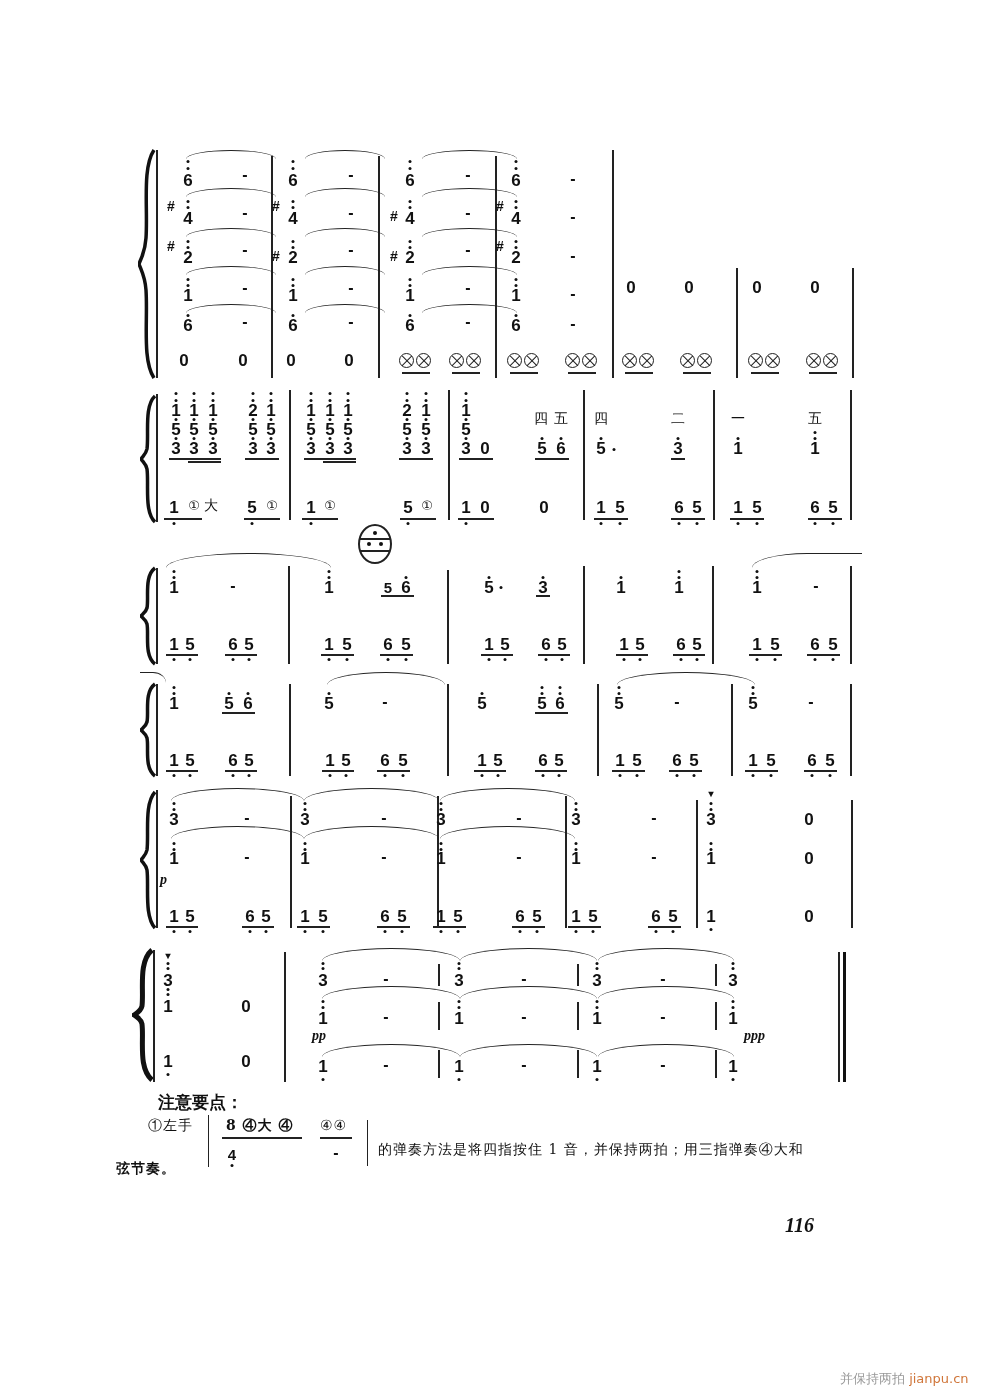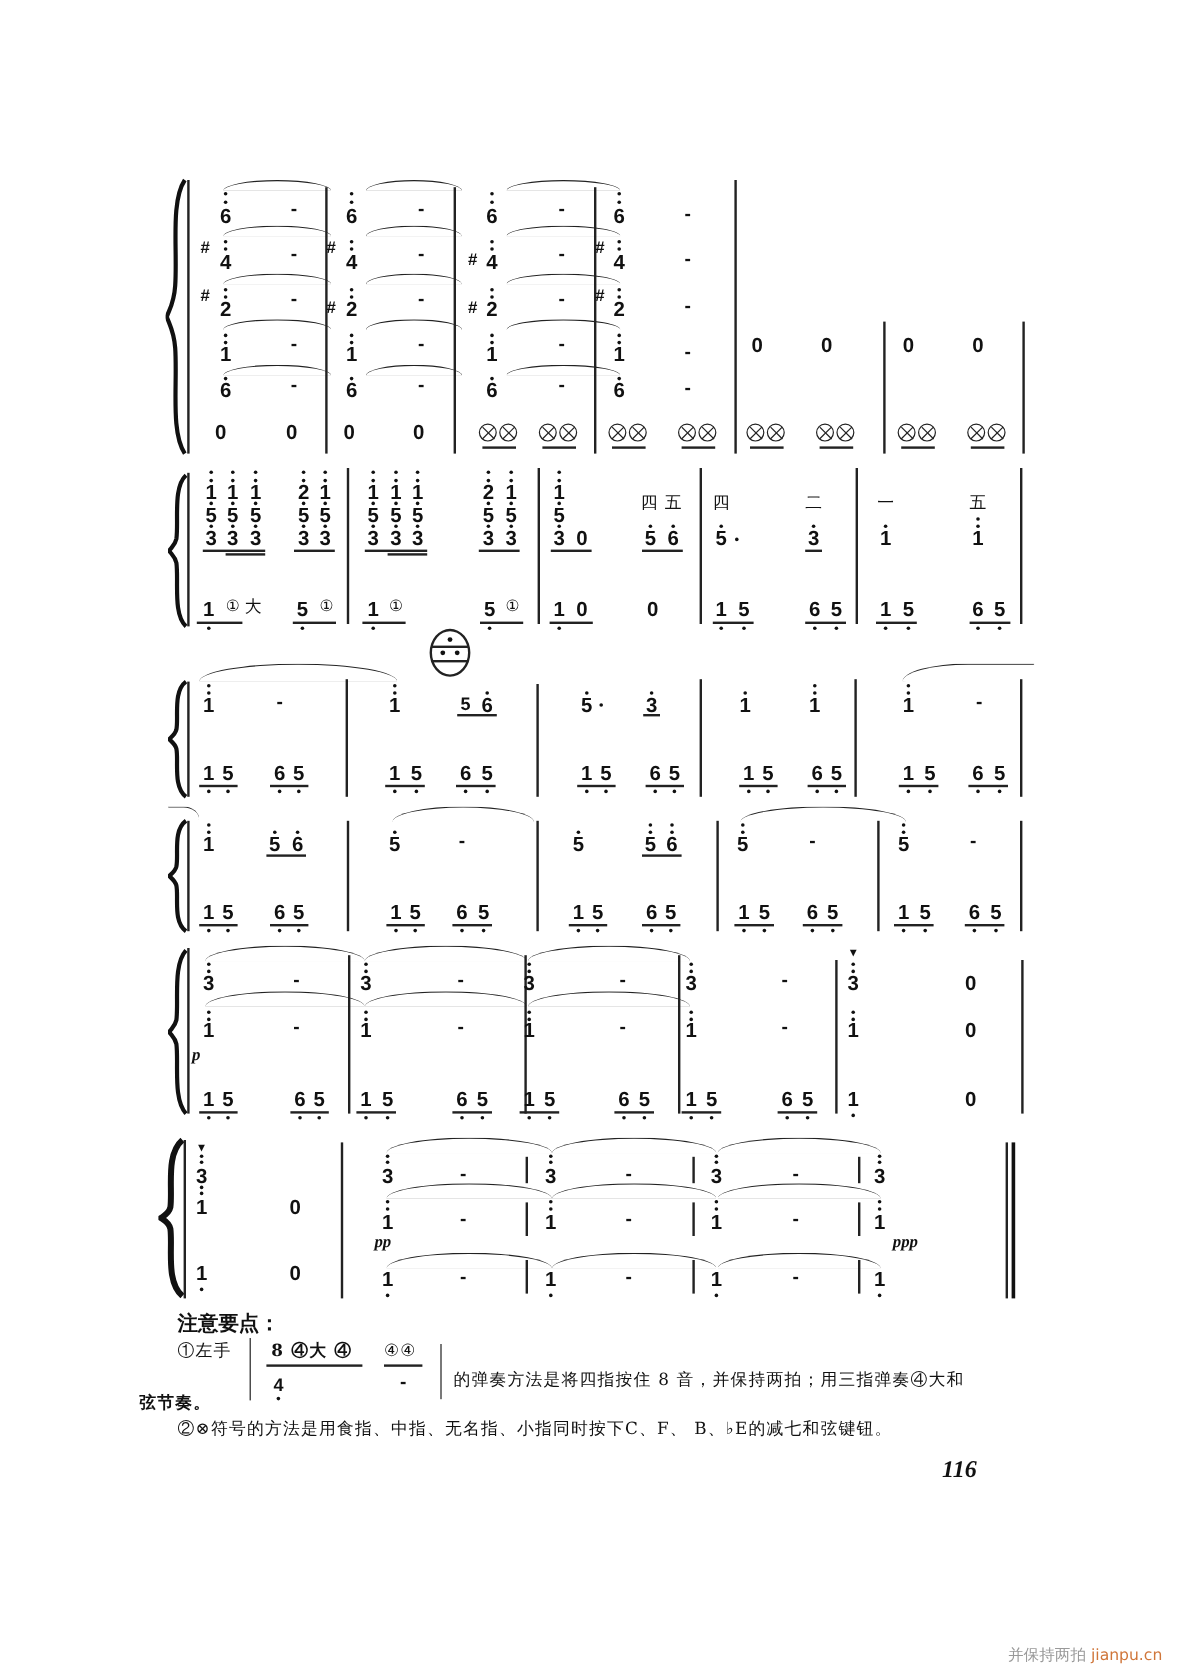--- a/index.html
+++ b/index.html
@@ -757,35 +757,34 @@
     <div class="n" style="left:459px;top:1058px;">1</div>
     <div class="dot" style="left:459px;top:1078px;"></div>
     <div class="dash" style="left:524px;top:1056px;">-</div>
     <div class="n" style="left:597px;top:1058px;">1</div>
     <div class="dot" style="left:597px;top:1078px;"></div>
     <div class="dash" style="left:663px;top:1056px;">-</div>
     <div class="n" style="left:733px;top:1058px;">1</div>
     <div class="dot" style="left:733px;top:1078px;"></div>
   </div>
 
-  <div class="notes-title" style="left:148px;top:1091px;">注意要点：</div>
+  <div class="notes-title" style="left:158px;top:1091px;">注意要点：</div>
 
   <div class="notes-text" style="left:148px;top:1117px;">①左手</div>
   <div class="bar" style="left:208px;top:1115px;height:52px;width:1px;"></div>
   <div class="notes-text" style="left:226px;top:1117px;font-weight:bold;">8 ④大 ④</div>
   <div class="ul" style="left:222px;top:1137px;width:80px;"></div>
   <div class="notes-text" style="left:320px;top:1117px;">④④</div>
   <div class="ul" style="left:320px;top:1137px;width:32px;"></div>
   <div class="n" style="left:232px;top:1146px;font-size:15px;">4</div>
   <div class="dot" style="left:232px;top:1164px;"></div>
   <div class="dash" style="left:336px;top:1144px;">-</div>
   <div class="bar" style="left:367px;top:1120px;height:46px;width:1px;"></div>
-  <div class="notes-text" style="left:378px;top:1141px;">的弹奏方法是将四指按住 8 音，并保持两拍；用三指弹奏④大和</div>
+  <div class="notes-text" style="left:378px;top:1141px;">的弹奏方法是将四指按住 1 音，并保持两拍；用三指弹奏④大和</div>
   <div class="notes-text" style="left:116px;top:1160px;font-weight:bold;">弦节奏。</div>
-  <div class="notes-text" style="left:148px;top:1182px;">②⊗符号的方法是用食指、中指、无名指、小指同时按下C、F、 B、♭E的减七和弦键钮。</div>
 
   <div class="page-num" style="left:785px;top:1214px;">116</div>
 
   <div class="watermark" style="left:840px;top:1370px;">
     <span>并保持两拍</span>
     <span class="wm-url">jianpu.cn</span>
   </div>
 
 </div>
 

